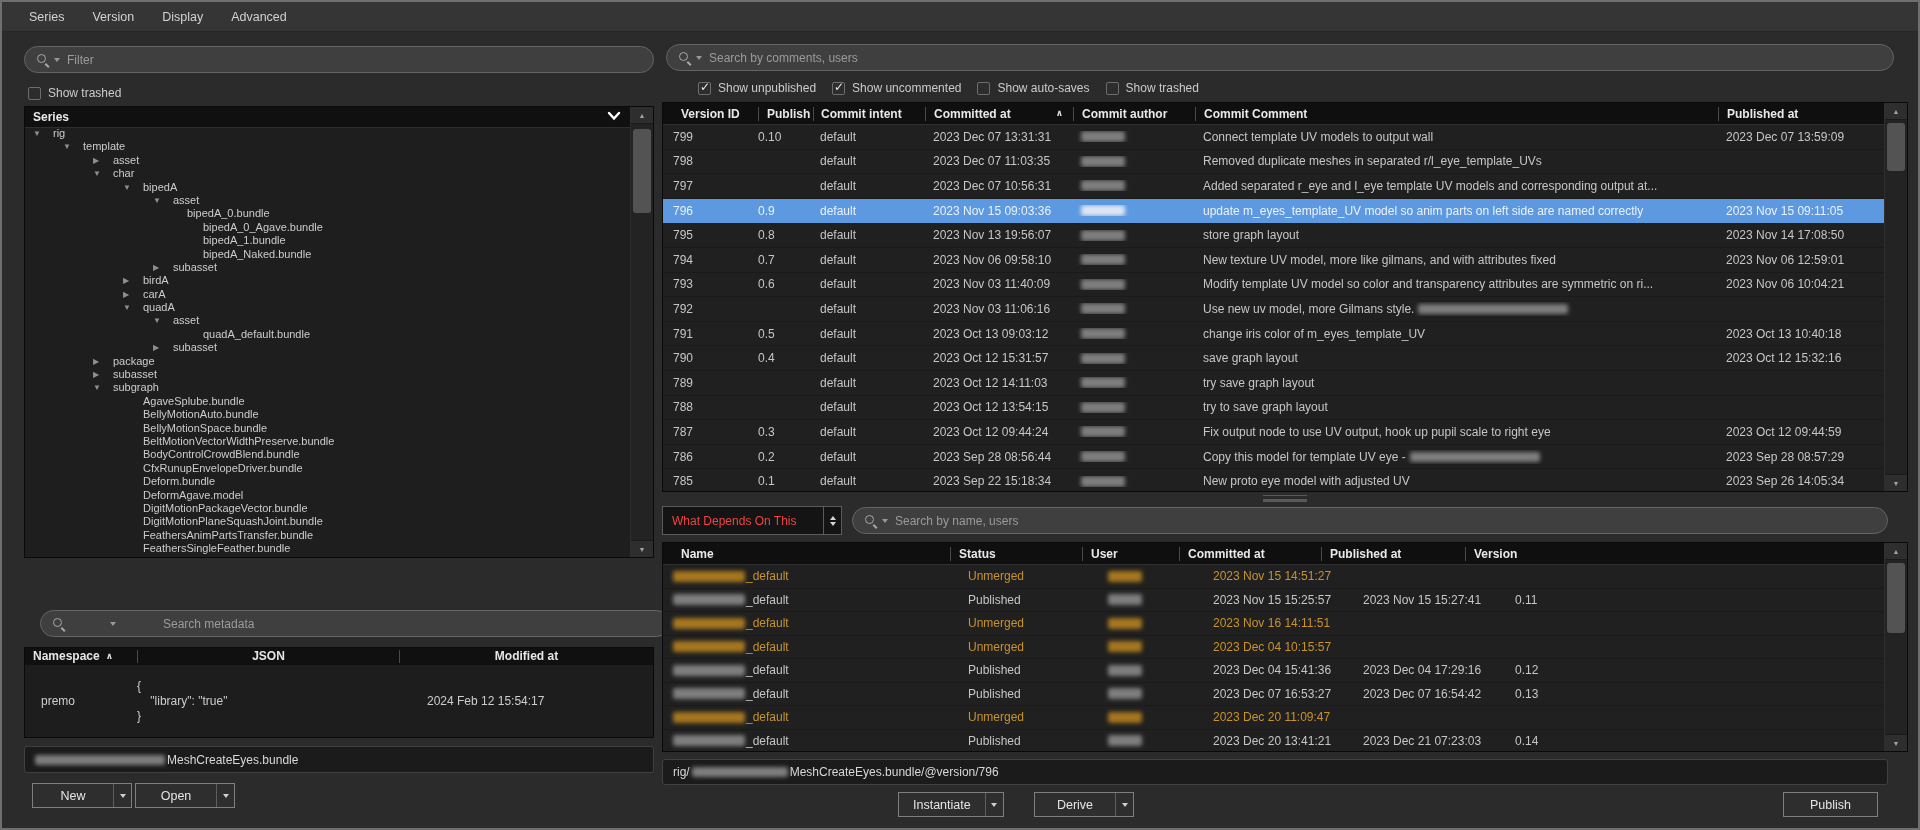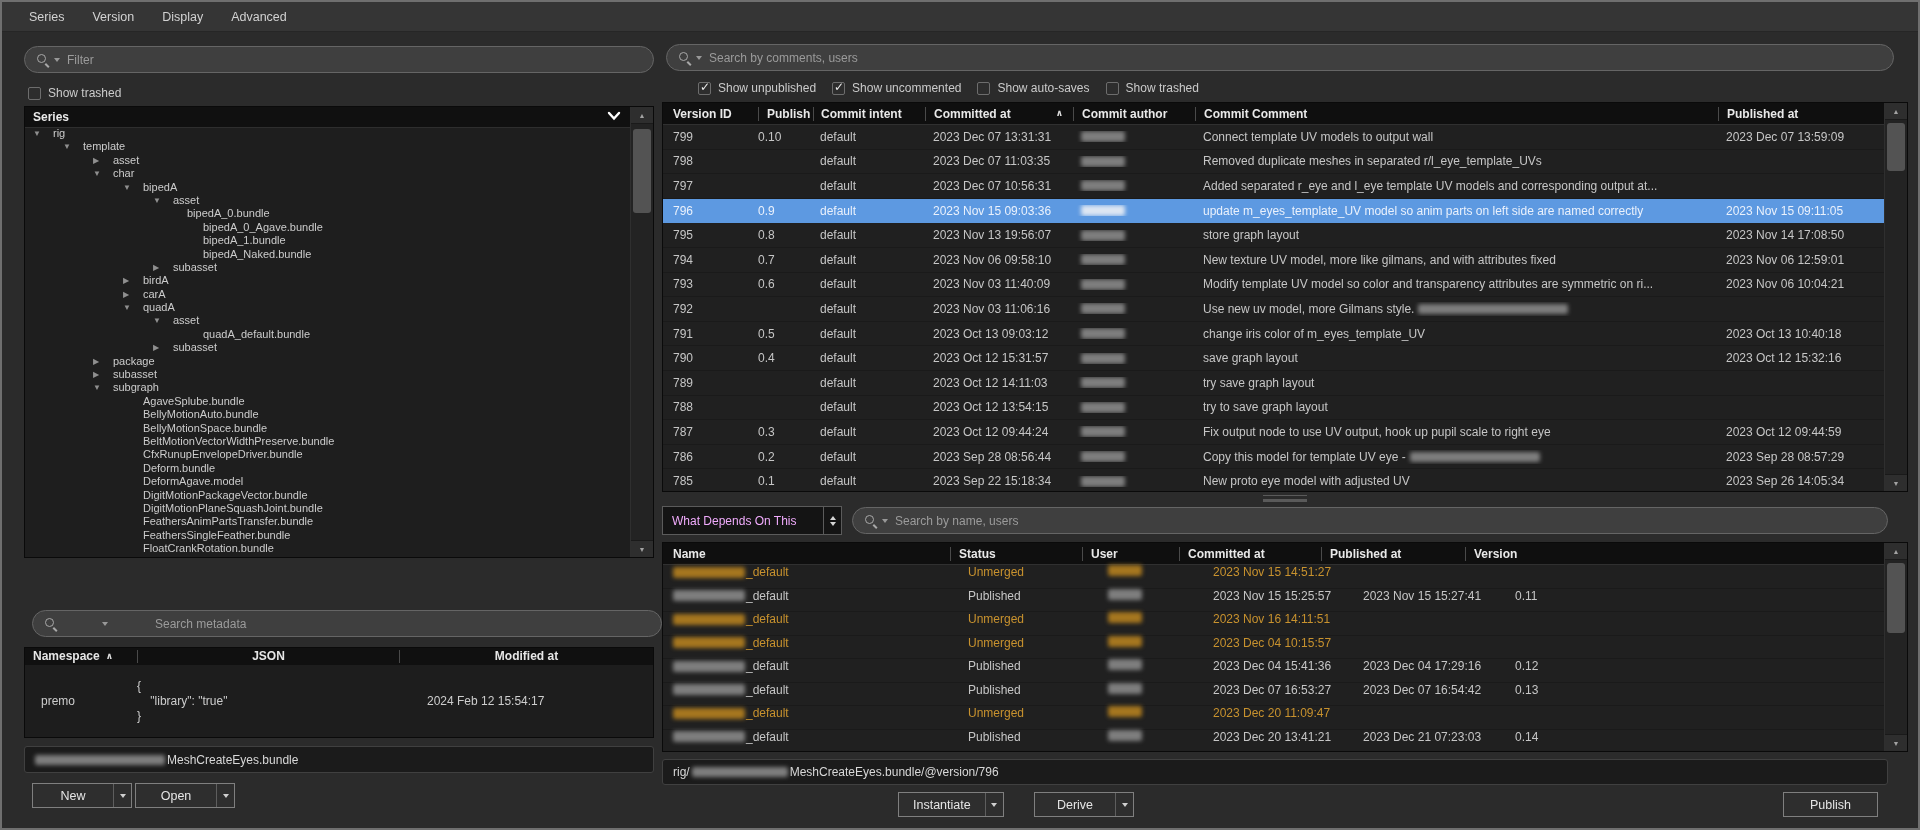--- a/index.html
+++ b/index.html
@@ -41,63 +41,63 @@
   .filter-pill{left:0;top:44px;width:630px;}
   .lshowtrash{position:absolute;left:4px;top:84px;}
   .tree{position:absolute;left:0;top:104px;width:630px;height:452px;background:#1e1e1e;border:1px solid #0a0a0a;box-sizing:border-box;}
   .tree-head{height:20px;background:#101010;border-bottom:1px solid #2e2e2e;display:flex;align-items:center;
              padding:0 8px;font-size:12px;font-weight:bold;color:#eaeaea;position:relative;}
   .tree-chev{position:absolute;right:32px;top:4px;}
   .tree-body{position:absolute;top:20px;left:0;right:22px;bottom:0;overflow:hidden;}
   .tree-row{position:relative;height:13.4px;line-height:13.4px;font-size:11px;color:#cccccc;white-space:nowrap;}
   .tree-row .arrow{position:absolute;top:0;font-size:8px;color:#8f8f8f;}
   .tree-row .tlabel{position:absolute;top:0;}
-  .meta-pill{left:8px;top:608px;width:630px;gap:40px;}
+  .meta-pill{left:16px;top:608px;width:630px;gap:40px;}
   .meta{position:absolute;left:0;top:645px;width:630px;height:91px;background:#1d1d1d;border:1px solid #0a0a0a;box-sizing:border-box;font-size:12px;}
   .meta-head{display:grid;grid-template-columns:112px 262px 1fr;height:17px;background:#101010;font-weight:bold;color:#e6e6e6;align-items:center;}
   .mh{height:13px;line-height:13px;box-sizing:border-box;}
   .mh.c1{padding-left:8px;display:flex;align-items:center;gap:6px;}
   .mh.c2,.mh.c3{text-align:center;border-left:1px solid #4a4a4a;}
   .sortchev{font-size:9px;color:#dcdcdc;line-height:9px;}
   .meta-body{display:grid;grid-template-columns:112px 262px 1fr;height:72px;align-items:center;color:#cdcdcd;}
   .mb-ns{padding-left:16px;}
   .mb-json{white-space:pre;line-height:15px;font-size:12px;}
   .mb-mod{padding-left:28px;}
   .lpath{left:0;top:744px;width:630px;height:27px;}
   .lbtns{position:absolute;left:8px;top:781px;display:flex;gap:3px;}
   
   .rcol{position:absolute;left:660px;top:0;width:1246px;height:100%;}
   .rsearch{left:4px;top:42px;width:1228px;}
   .cbrow{position:absolute;left:36px;top:79px;display:flex;gap:16px;}
   .vt{position:absolute;left:0;top:100px;width:1246px;height:390px;background:#202020;border:1px solid #0a0a0a;box-sizing:border-box;}
   .vt-inner{position:absolute;left:0;top:0;right:22px;bottom:0;overflow:hidden;}
   .thead{display:flex;height:21px;background:#0f0f0f;font-weight:bold;color:#e9e9e9;font-size:12px;align-items:center;border-bottom:1px solid #303030;}
   .th{box-sizing:border-box;height:14px;line-height:14px;border-left:1px solid #4a4a4a;padding-left:8px;display:flex;align-items:center;justify-content:space-between;overflow:hidden;white-space:nowrap;}
-  .th:first-child{border-left:none;padding-left:10px;}
+  .th:first-child{border-left:none;padding-left:18px;}
   .trow{display:flex;height:24.6px;align-items:center;font-size:12px;border-bottom:1px solid #1a1a1a;box-sizing:border-box;color:#c6c6c6;white-space:nowrap;}
   .trow>div{overflow:hidden;box-sizing:border-box;}
   .c0{width:95px;padding-left:10px;flex:none;}
   .c1w{width:55px;flex:none;}
   .c2w{width:112px;padding-left:7px;flex:none;}
   .c3w{width:148px;padding-left:8px;flex:none;}
   .c4w{width:122px;padding-left:8px;flex:none;display:flex;align-items:center;}
   .c5w{flex:1;min-width:0;padding-left:8px;display:flex;align-items:center;}
   .c6w{width:167px;padding-left:8px;flex:none;}
   .trow.sel{background:#5d99e1;border-bottom-color:#5d99e1;color:#eaf1fc;}
   .trow.sel .blur{background:#dde6f2;}
   .split{position:absolute;top:493px;left:601px;width:44px;height:1px;border-top:1px solid #5a5a5a;border-bottom:2px solid transparent;box-shadow:0 3px 0 #5a5a5a;}
   .dd{position:absolute;left:0;top:504px;width:180px;height:29px;background:#141414;border:1px solid #5b5b5b;
-      display:flex;align-items:center;box-sizing:border-box;font-size:12px;color:#f0abfc;}
+      display:flex;align-items:center;box-sizing:border-box;font-size:12px;color:#ef4444;}
   .dd-label{flex:1;padding-left:9px;white-space:nowrap;}
   .dd-spin{width:17px;height:100%;border-left:1px solid #5b5b5b;display:flex;flex-direction:column;align-items:center;justify-content:center;gap:2px;}
   .sp-up{width:0;height:0;border-left:3.5px solid transparent;border-right:3.5px solid transparent;border-bottom:4.5px solid #d6d6d6;}
   .sp-dn{width:0;height:0;border-left:3.5px solid transparent;border-right:3.5px solid transparent;border-top:4.5px solid #d6d6d6;}
   .dsearch{left:190px;top:505px;width:1036px;}
   .dt{position:absolute;left:0;top:540px;width:1246px;height:210px;background:#202020;border:1px solid #0a0a0a;box-sizing:border-box;}
-  .drow{display:flex;height:23.5px;align-items:flex-start;font-size:12px;border-bottom:1px solid #1a1a1a;box-sizing:border-box;color:#c6c6c6;white-space:nowrap;}
+  .drow{display:flex;height:23.5px;align-items:center;font-size:12px;border-bottom:1px solid #1a1a1a;box-sizing:border-box;color:#c6c6c6;white-space:nowrap;}
   .d0{width:287px;padding-left:10px;flex:none;display:flex;align-items:center;}
   .d1{width:132px;padding-left:8px;flex:none;}
   .d2{width:97px;padding-left:8px;flex:none;display:flex;align-items:center;}
   .d3{width:142px;padding-left:8px;flex:none;}
   .d4{width:144px;padding-left:8px;flex:none;}
   .d5{flex:1;min-width:0;padding-left:8px;}
   .um{color:#c8922e;}
   .rpath{left:0;top:757px;width:1226px;height:26px;}
   .actions{position:absolute;left:0;top:790px;width:1226px;height:26px;}
   .act-inst{position:absolute;left:236px;top:0;}
@@ -217,20 +217,23 @@
             <span class="tlabel" style="left: 118px;">AgaveSplube.bundle</span>
           </div>
           <div class="tree-row">
             <span class="tlabel" style="left: 118px;">BellyMotionAuto.bundle</span>
           </div>
           <div class="tree-row">
             <span class="tlabel" style="left: 118px;">BellyMotionSpace.bundle</span>
           </div>
           <div class="tree-row">
             <span class="tlabel" style="left: 118px;">BeltMotionVectorWidthPreserve.bundle</span>
+          </div>
+          <div class="tree-row">
+            <span class="tlabel" style="left: 118px;">BodyControlCrowdBlend.bundle</span>
           </div>
           <div class="tree-row">
             <span class="tlabel" style="left: 118px;">CfxRunupEnvelopeDriver.bundle</span>
           </div>
           <div class="tree-row">
             <span class="tlabel" style="left: 118px;">Deform.bundle</span>
           </div>
           <div class="tree-row">
             <span class="tlabel" style="left: 118px;">DeformAgave.model</span>
           </div>

